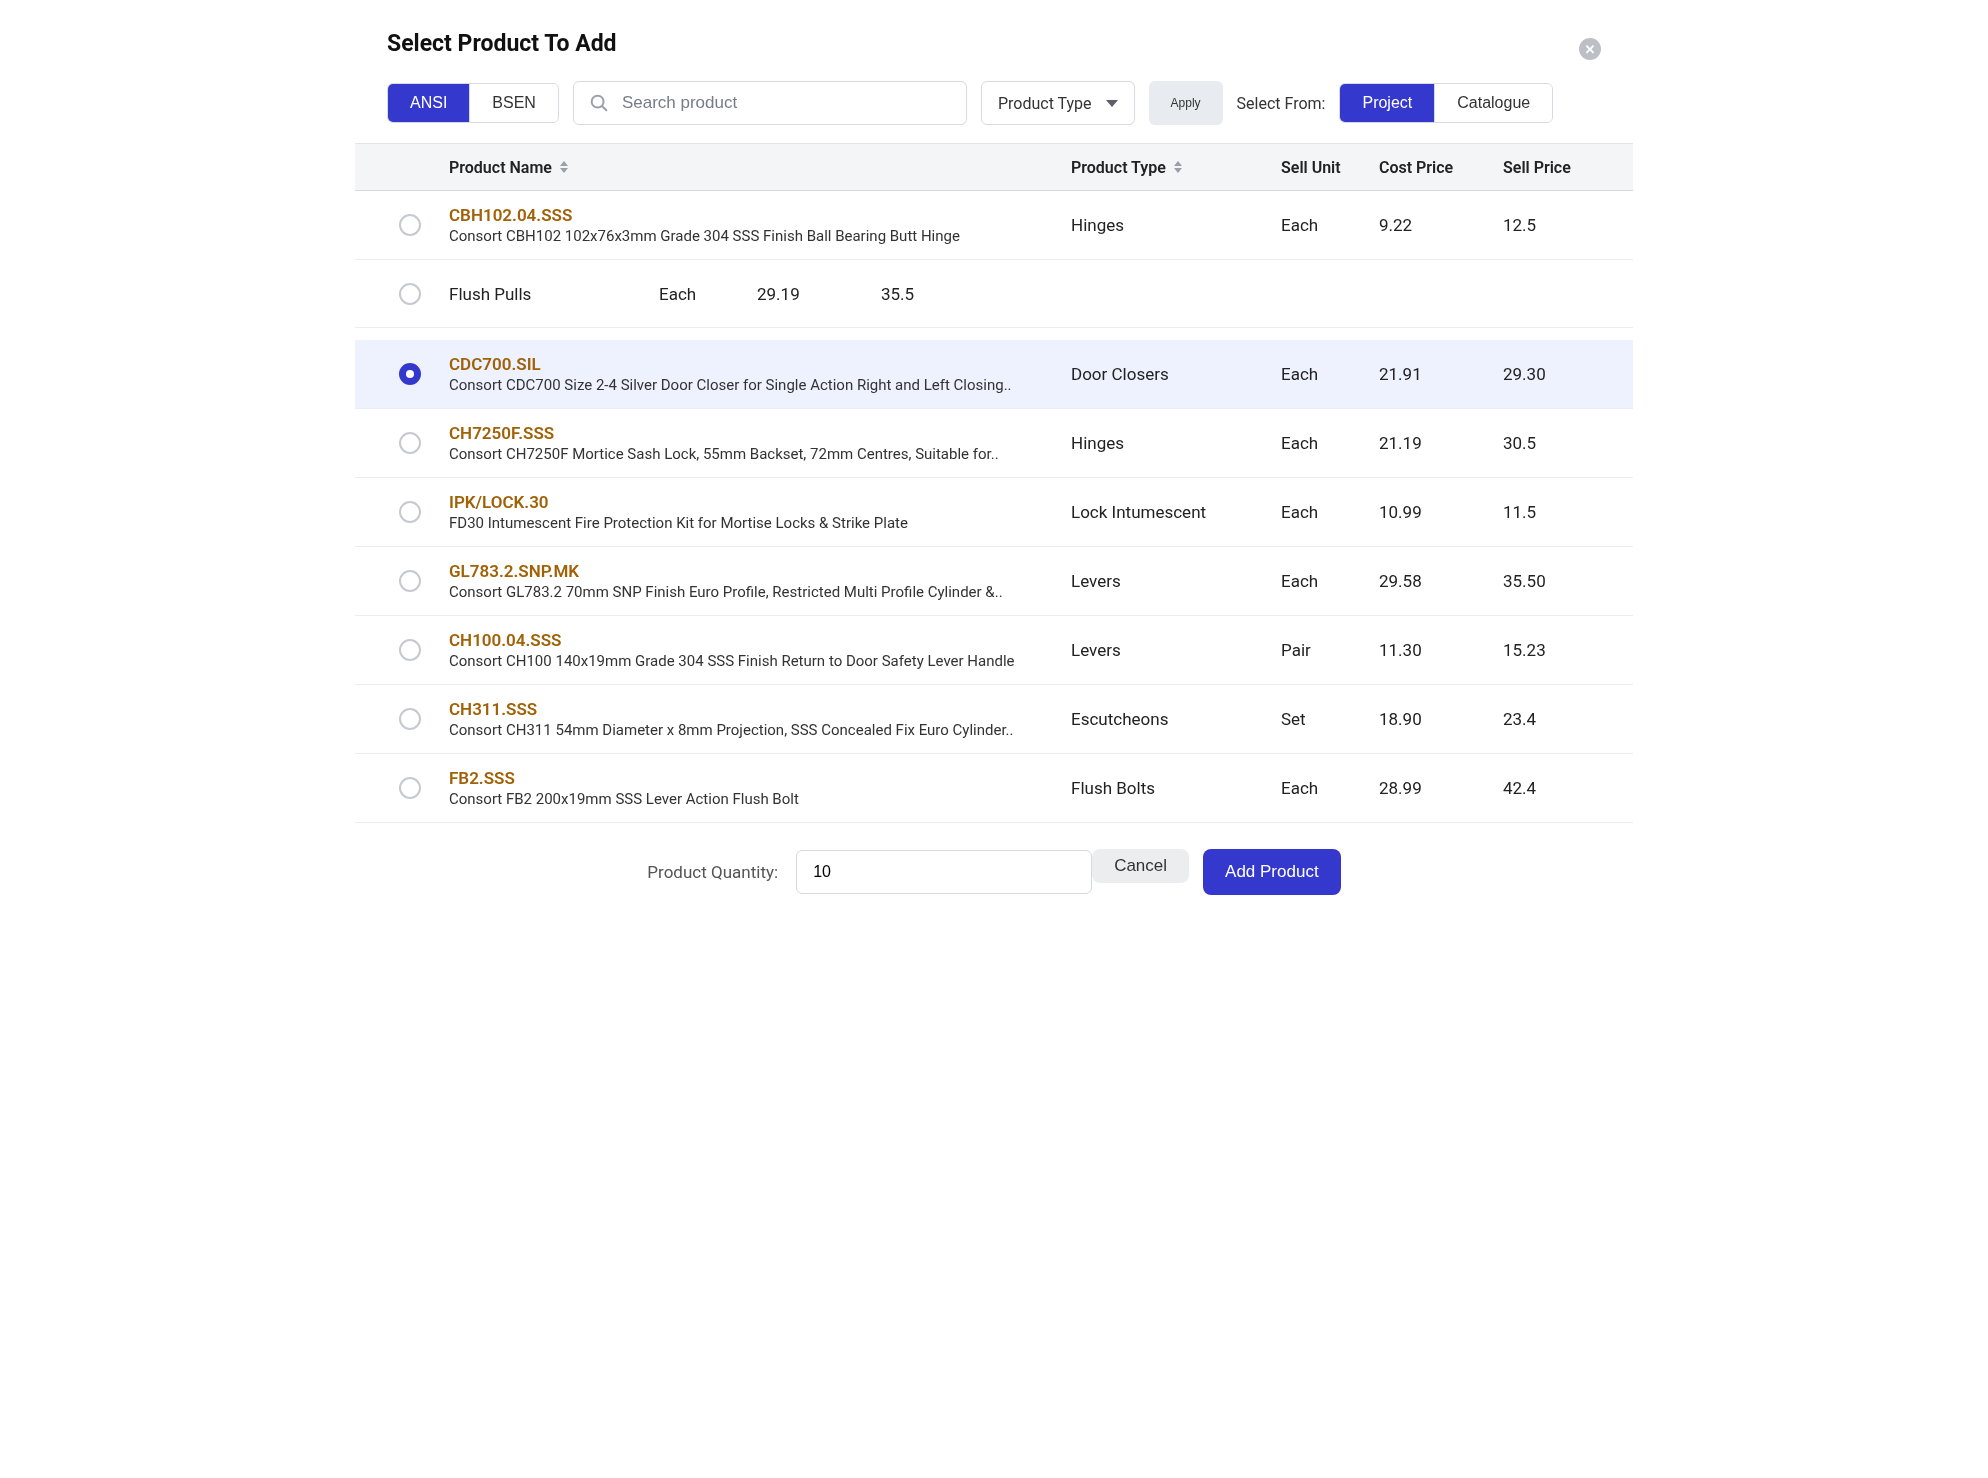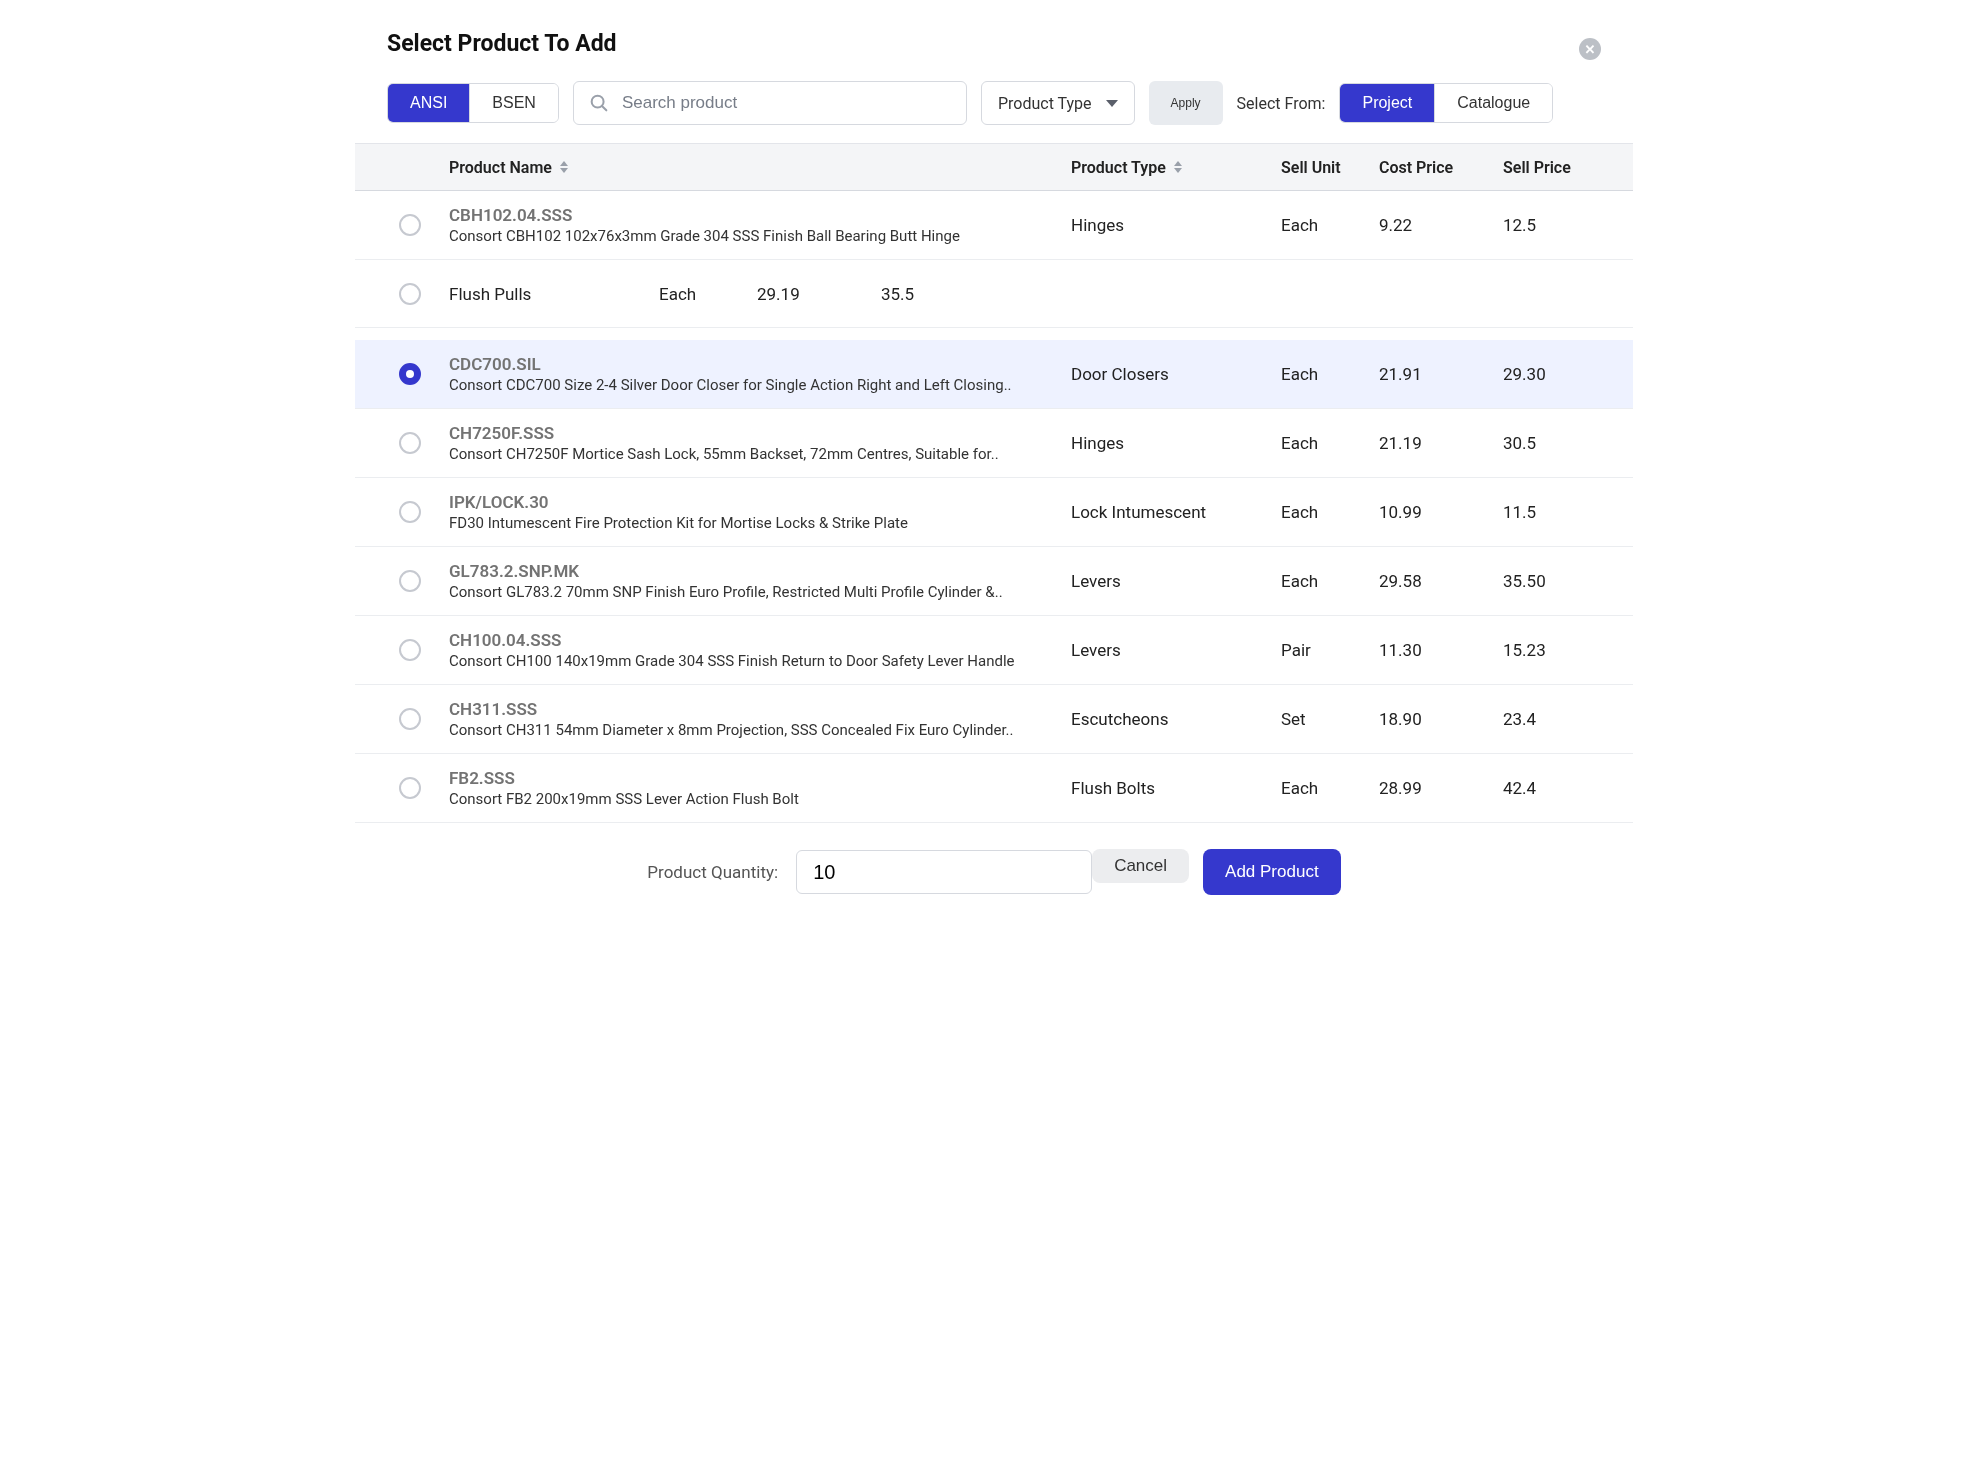--- a/index.html
+++ b/index.html
@@ -145,33 +145,33 @@
 .table-row.selected { background: #eef2ff; margin-top: 12px; }
 .radio {
   width: 22px; height: 22px; border-radius: 50%;
   border: 2px solid #c6c9d0; background: #fff; cursor: pointer;
   display: flex; align-items: center; justify-content: center;
 }
 .radio.selected { border-color: #3538cd; background: #3538cd; }
 .radio.selected::after {
   content: ""; width: 8px; height: 8px; border-radius: 50%; background: #fff;
 }
-.prod-code { font-weight: 600; font-size: 17px; color: #737373; margin-bottom: 2px;}
+.prod-code { font-weight: 600; font-size: 17px; color: #a16207; margin-bottom: 2px;}
 .prod-desc { font-size: 15px; color: #333; }
 .cell { font-size: 17px; color: #222; }
 
 .footer {
   display: flex; align-items: center; justify-content: center;
   margin-top: 26px;
 }
 .qty-wrap { display: flex; align-items: center; gap: 18px; }
 .qty-lbl { font-size: 17px; color: #555; }
 .qty-inp {
   border: 1px solid #d6d9df; border-radius: 6px;
-  height: 44px; width: 296px; padding: 0 16px; font-size: 20px;
+  height: 44px; width: 296px; padding: 0 16px; font-size: 16px;
 }
 .footer-btns { display: flex; gap: 14px; }
 .btn-cancel {
   background: #ecedef; border: none; border-radius: 8px;
   padding: 0 22px; height: 34px; font-size: 17px; cursor: pointer; color: #333;
 }
 .btn-primary {
   background: #3538cd; color: #fff; border: none; border-radius: 8px;
   padding: 0 22px; height: 46px; font-size: 17px; cursor: pointer;
 }

